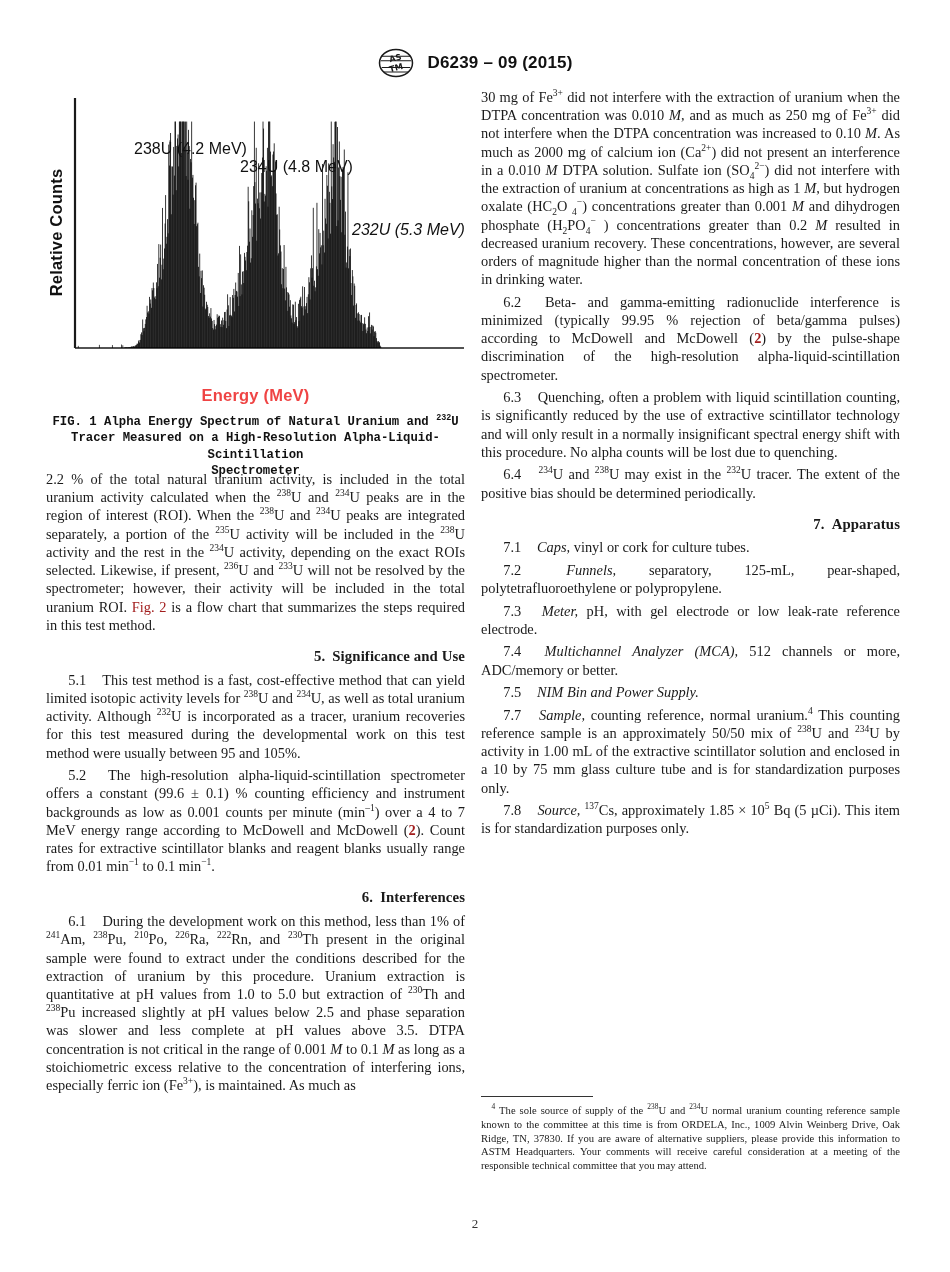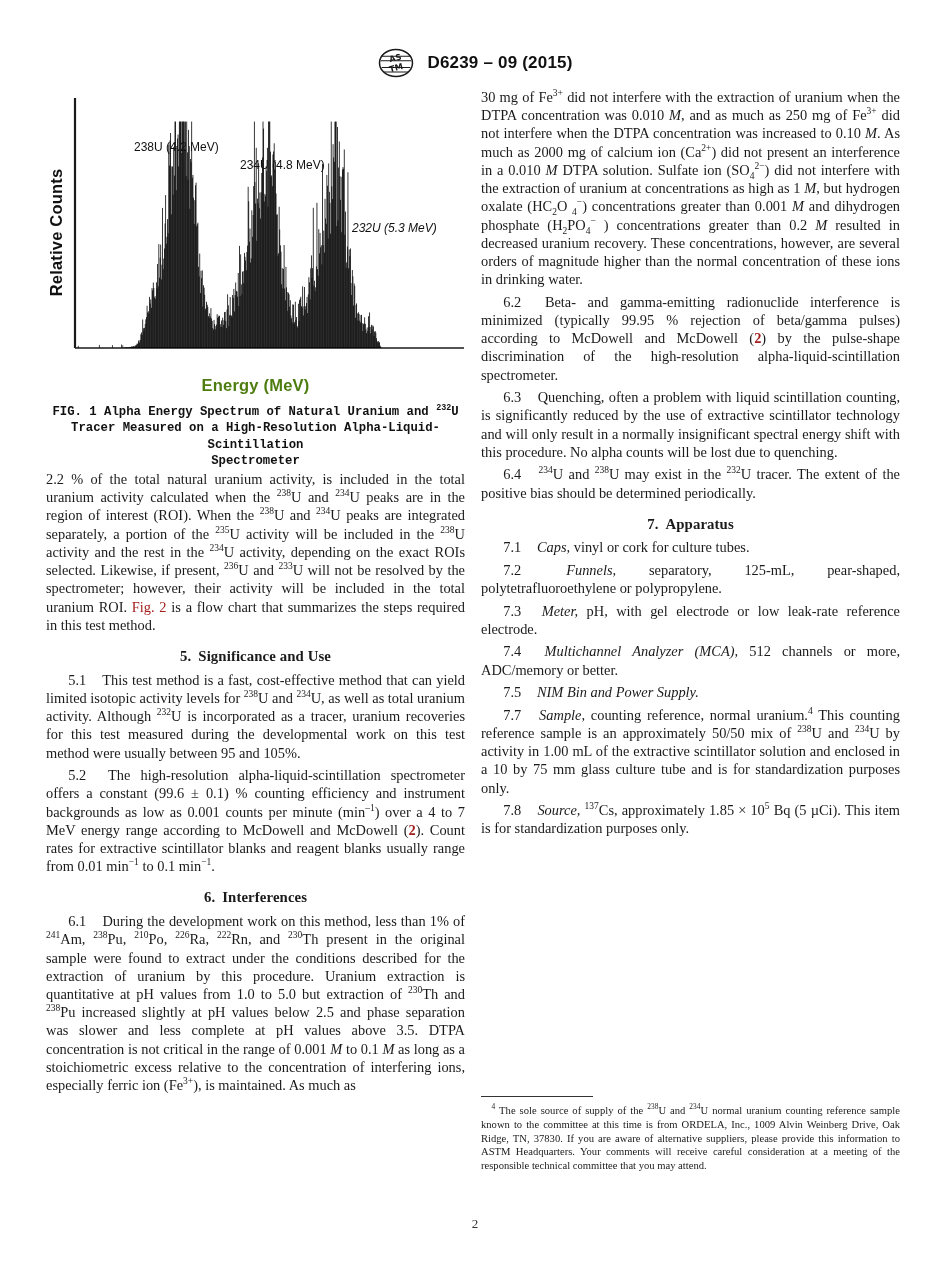--- a/index.html
+++ b/index.html
@@ -68,21 +68,21 @@
     text-indent: 1.55em;
     text-align: justify;
   }
   p.body.noindent { text-indent: 0; }
 
   h2.sect {
     font-size: 14.8px;
     font-weight: bold;
     margin: 13px 0 5px 0;
     text-indent: 0;
-    text-align: center;
+    text-align: right;
     letter-spacing: 0.1px;
   }
   h2.sect .num { margin-right: 7px; }
 
   .para-num { margin-right: 12px; }
   i, .it { font-style: italic; }
   .red { color: #a21d1d; }
   sup { font-size: 0.66em; vertical-align: super; line-height: 0; }
   sub { font-size: 0.66em; vertical-align: sub; line-height: 0; }
 
@@ -122,36 +122,36 @@
     position: absolute;
     left: 26px;
     top: 0;
     right: 0;
     bottom: 0;
   }
   .plot svg { display: block; width: 100%; height: 100%; }
   .peak-label {
     position: absolute;
     font-family: "Liberation Sans", "DejaVu Sans", sans-serif;
-    font-size: 12px;
+    font-size: 16px;
     color: #111;
     white-space: nowrap;
   }
   .pk0 { left: 62px;  top: 44px; }
   .pk1 { left: 168px; top: 62px; }
   .pk2 { left: 280px; top: 125px; font-style: italic; }
 
   .xlabel {
     width: 419px;
     text-align: center;
     font-family: "Liberation Sans", "DejaVu Sans", sans-serif;
     font-weight: bold;
     font-size: 16.5px;
-    color: #4d7c0f;
-    margin-top: 8px;
+    color: #ef4444;
+    margin-top: 18px;
     letter-spacing: 0.2px;
   }
   .fig-caption {
     width: 419px;
     margin-top: 9px;
     text-align: center;
     font-family: Liberation Mono, monospace;
     font-weight: bold;
     font-size: 12.3px;
     line-height: 1.33;

